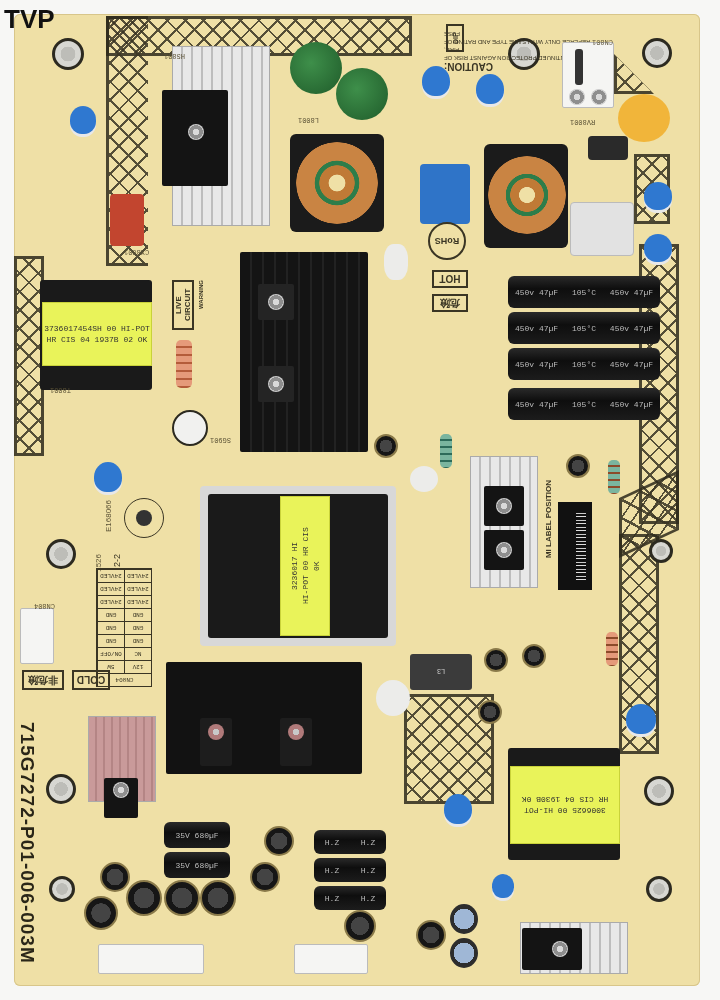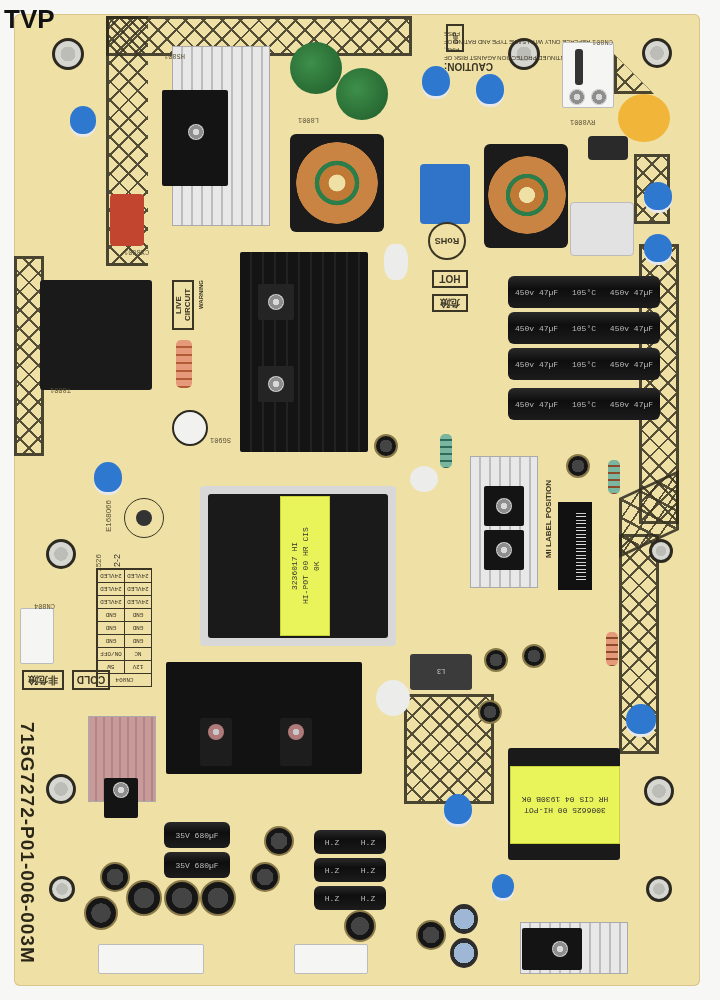--- a/index.html
+++ b/index.html
@@ -129,20 +129,24 @@
       <span>105°C</span>
       <span>450v 47µF</span>
     </div>
   <div class="ecap" style="left:494px;top:374px;width:152px;height:32px">
       <span>450v 47µF</span>
       <span>105°C</span>
       <span>450v 47µF</span>
     </div>
 
   <div class="trans-core" style="left:26px;top:266px;width:112px;height:110px"></div>
+  <div class="trans-yellow" style="left:28px;top:288px;width:110px;height:64px">
+    <div>3736017454SH 00 HI-POT</div>
+    <div>HR CIS 04 1937B 02 OK</div>
+  </div>
 
   <div class="silk-box vert" style="left:158px;top:266px;width:22px;height:50px;font-size:8px;line-height:9px;text-align:center">LIVE CIRCUIT</div>
   <div class="abs vert" style="left:184px;top:266px;font-size:6px;font-weight:bold;color:#3a3524">WARNING</div>
 
   <div class="resistor" style="left:162px;top:326px;width:16px;height:48px;background:repeating-linear-gradient(180deg,#e59a7a 0 6px,#b45c3a 6px 8px)"></div>
   <div class="resistor" style="left:426px;top:420px;width:12px;height:34px;background:repeating-linear-gradient(180deg,#7ab59f 0 5px,#2d6b5a 5px 7px)"></div>
   <div class="resistor" style="left:594px;top:446px;width:12px;height:34px;background:repeating-linear-gradient(180deg,#7ab59f 0 5px,#8c4a2a 5px 7px)"></div>
   <div class="resistor" style="left:592px;top:618px;width:12px;height:34px;background:repeating-linear-gradient(180deg,#e59a7a 0 5px,#8c4a2a 5px 7px)"></div>
 
   <div class="heatsink-black" style="left:226px;top:238px;width:128px;height:200px"></div>

